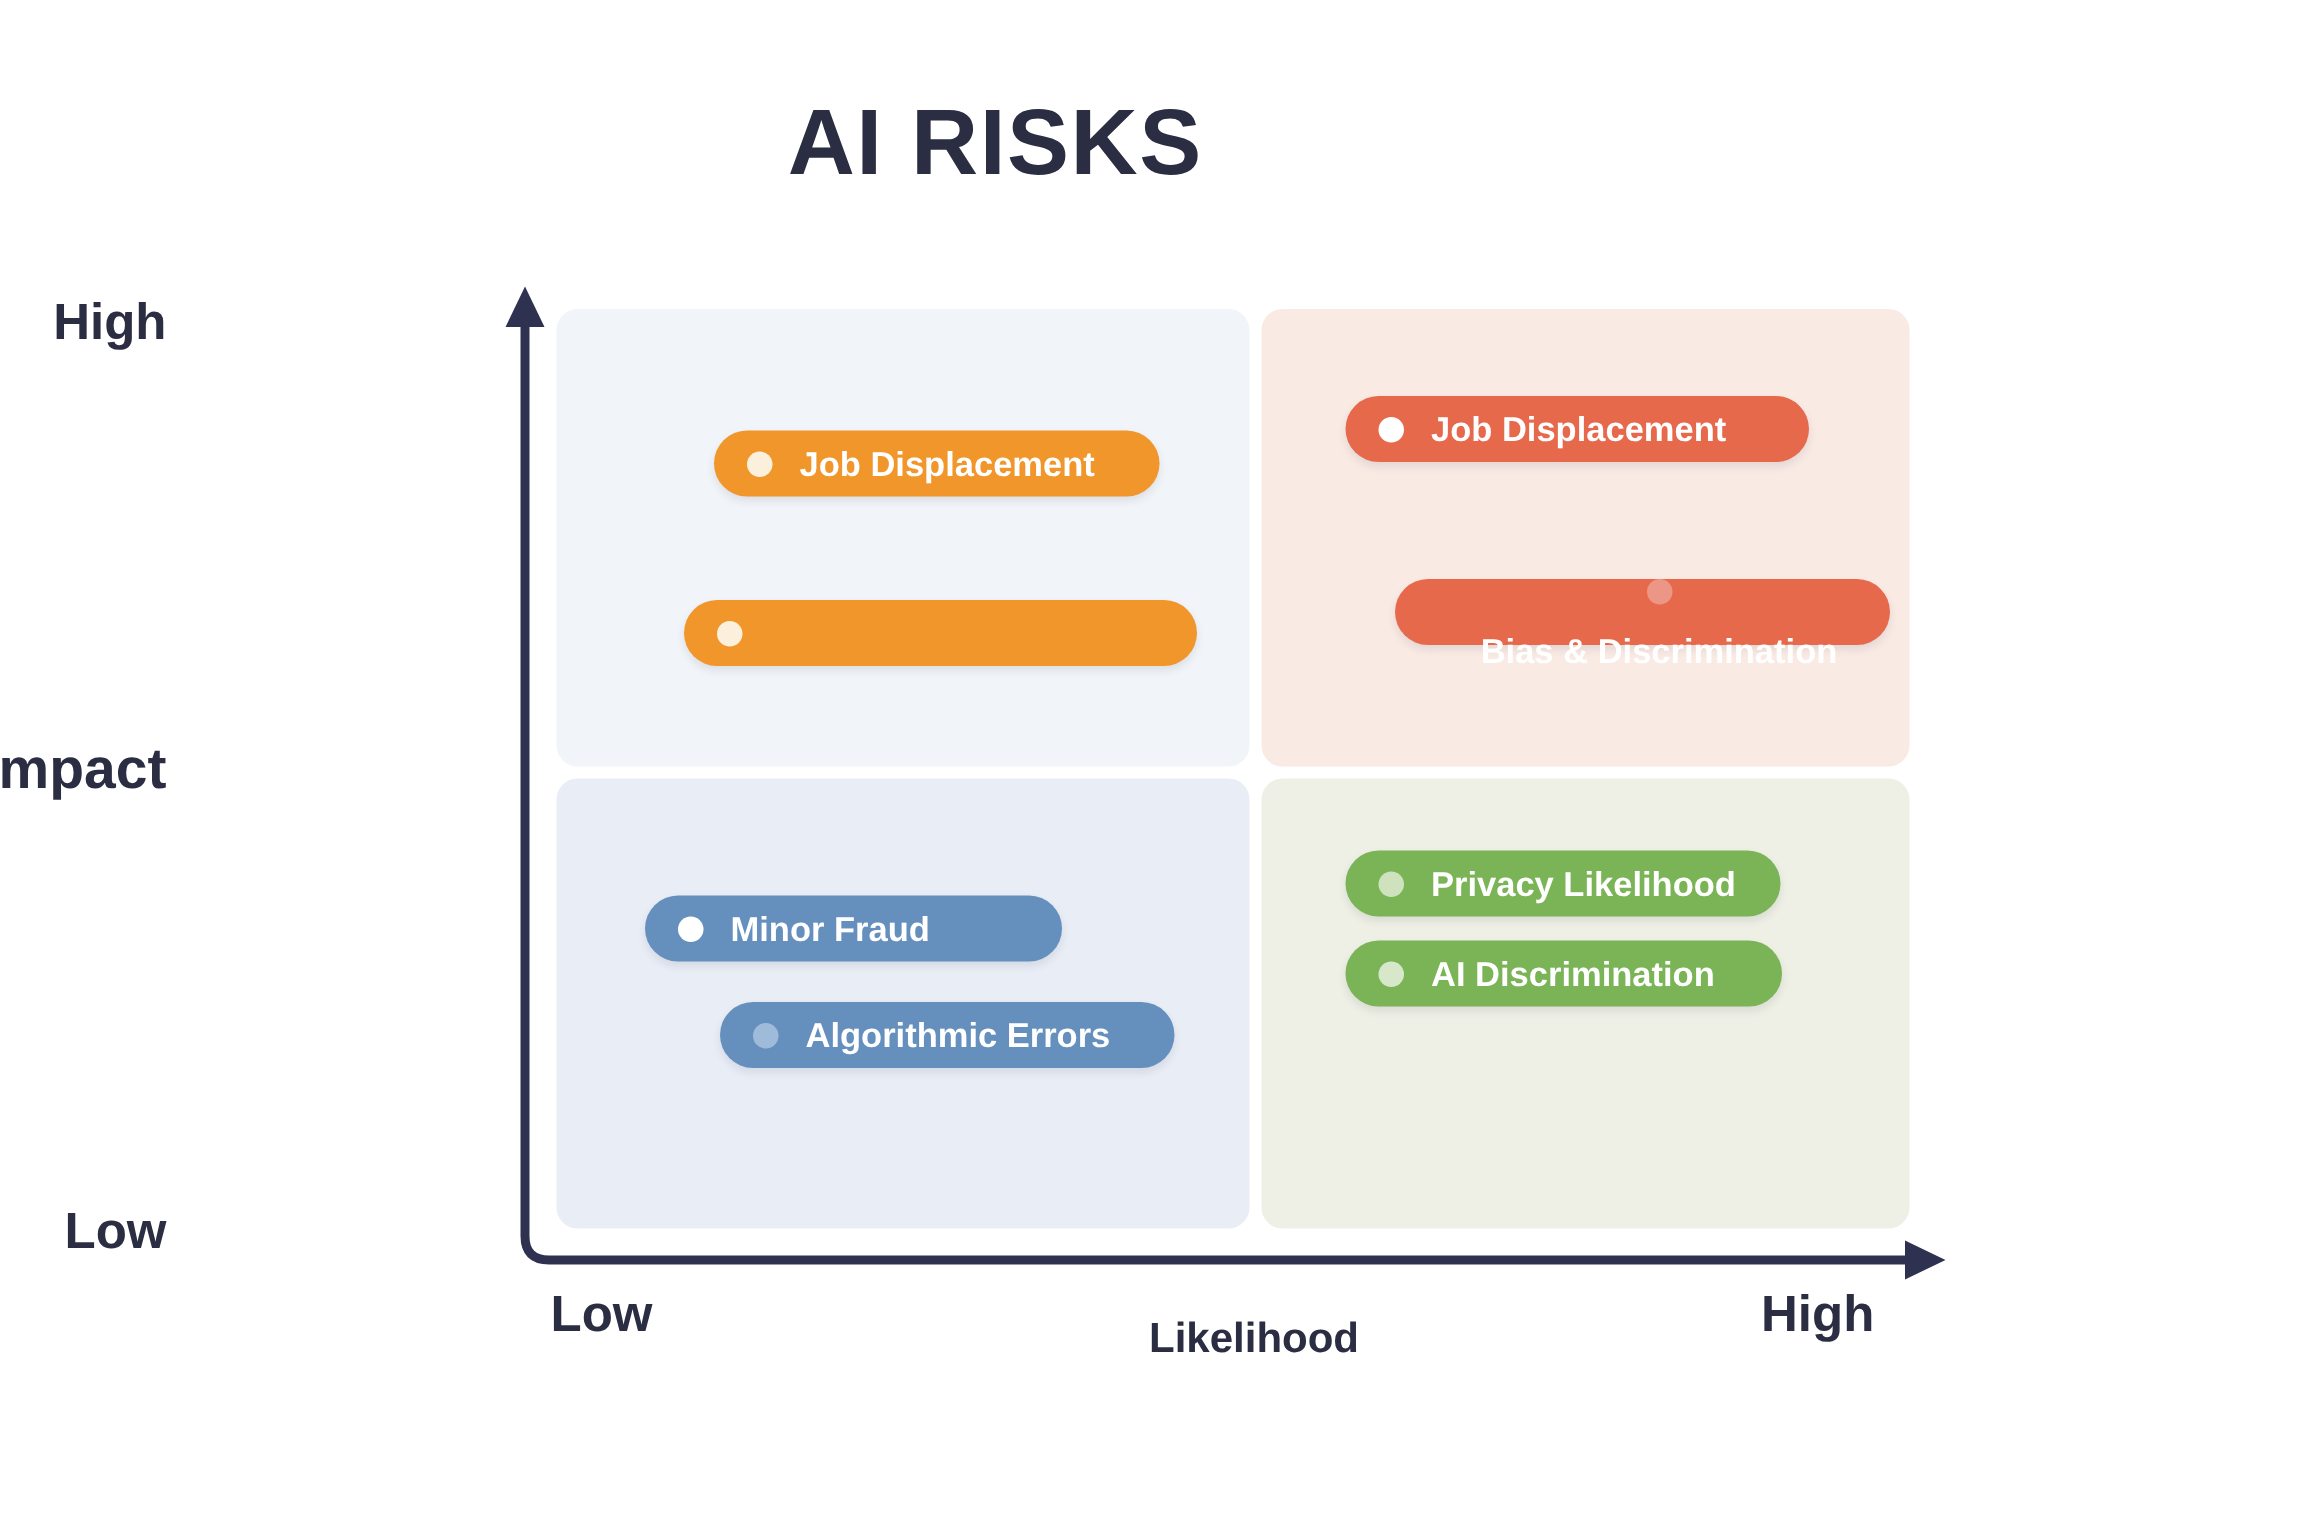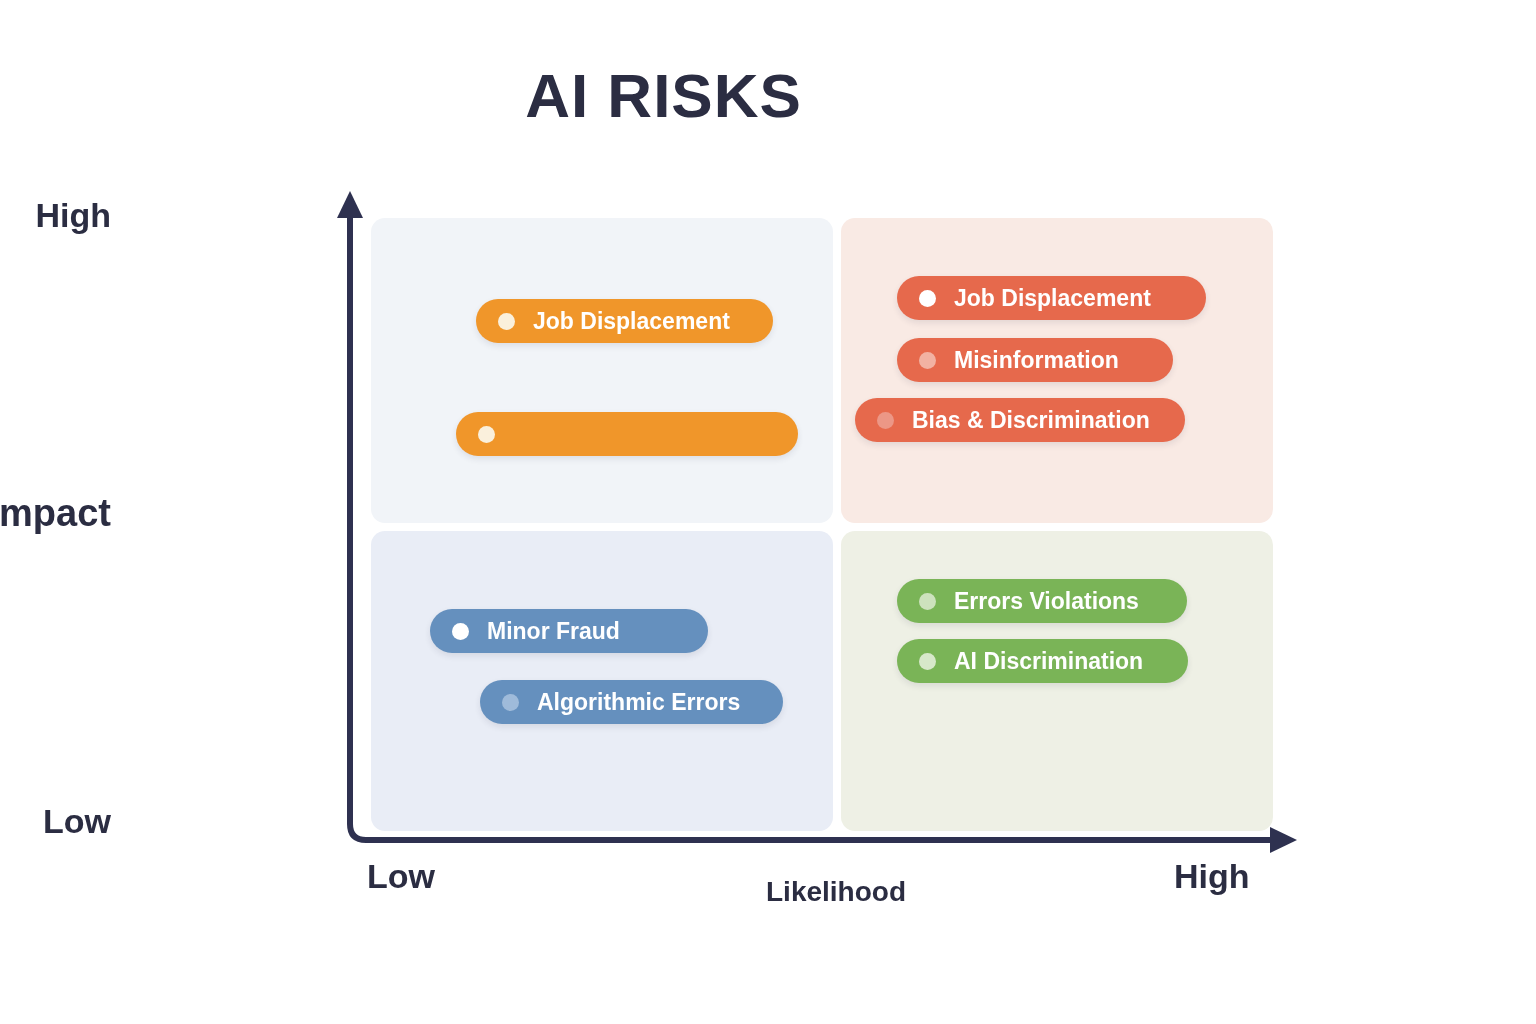--- a/index.html
+++ b/index.html
@@ -39,21 +39,20 @@
   }
   .y-high   { right: 1216px; top: 196px; font-size: 34px; }
   .y-mid    { right: 1216px; top: 492px; font-size: 38px; }
   .y-low    { right: 1216px; top: 802px; font-size: 34px; }
   .x-low    { left: 367px;  top: 857px; font-size: 34px; }
   .x-mid    { left: 350px;  top: 876px; width: 972px; text-align: center; font-size: 28px; }
   .x-high   { left: 1174px; top: 857px; font-size: 34px; }
   #quads {
     position: absolute;
     inset: 0;
-    margin-top: 12px;
   }
   .quad {
     position: absolute;
     border-radius: 14px;
   }
   .pill {
     position: absolute;
     height: 44px;
     border-radius: 22px;
     display: flex;
@@ -101,41 +100,37 @@
         <span>Job Displacement</span>
       </div>
       <div class="pill" style="left: 456px; top: 400px; width: 342px; background: var(--orange);">
         <span class="dot" style="background: rgb(250, 240, 220);"></span>
       </div>
       <div class="quad" style="left: 841px; top: 206px; width: 432px; height: 305px; background: var(--bg-top-right);"></div>
       <div class="pill" style="left: 897px; top: 264px; width: 309px; background: var(--red);">
         <span class="dot" style="background: rgb(255, 255, 255);"></span>
         <span>Job Displacement</span>
       </div>
-      <div class="pill" style="left: 897px; top: 326px; width: 276px; background: var(--red);">
-        <span class="dot" style="background: rgb(242, 178, 162);"></span>
-        <span>Misinformation</span>
-      </div>
-      <div class="pill" style="left: 855px; top: 386px; width: 330px; background: var(--red);">
+      <div class="pill" style="left: 930px; top: 386px; width: 330px; background: var(--red); flex-direction: column;">
         <span class="dot" style="background: rgb(236, 151, 134);"></span>
         <span>Bias &amp; Discrimination</span>
       </div>
       <div class="quad" style="left: 371px; top: 519px; width: 462px; height: 300px; background: var(--bg-bottom-left);"></div>
       <div class="pill" style="left: 430px; top: 597px; width: 278px; background: var(--blue);">
         <span class="dot" style="background: rgb(255, 255, 255);"></span>
         <span>Minor Fraud</span>
       </div>
       <div class="pill" style="left: 480px; top: 668px; width: 303px; background: var(--blue);">
         <span class="dot" style="background: rgb(159, 187, 218);"></span>
         <span>Algorithmic Errors</span>
       </div>
       <div class="quad" style="left: 841px; top: 519px; width: 432px; height: 300px; background: var(--bg-bottom-right);"></div>
       <div class="pill" style="left: 897px; top: 567px; width: 290px; background: var(--green);">
         <span class="dot" style="background: rgb(205, 226, 189);"></span>
-        <span>Errors Violations</span>
+        <span>Privacy Likelihood</span>
       </div>
       <div class="pill" style="left: 897px; top: 627px; width: 291px; background: var(--green);">
         <span class="dot" style="background: rgb(215, 232, 202);"></span>
         <span>AI Discrimination</span>
       </div>
     </div>
 
 </div>
 
 </body></html>

